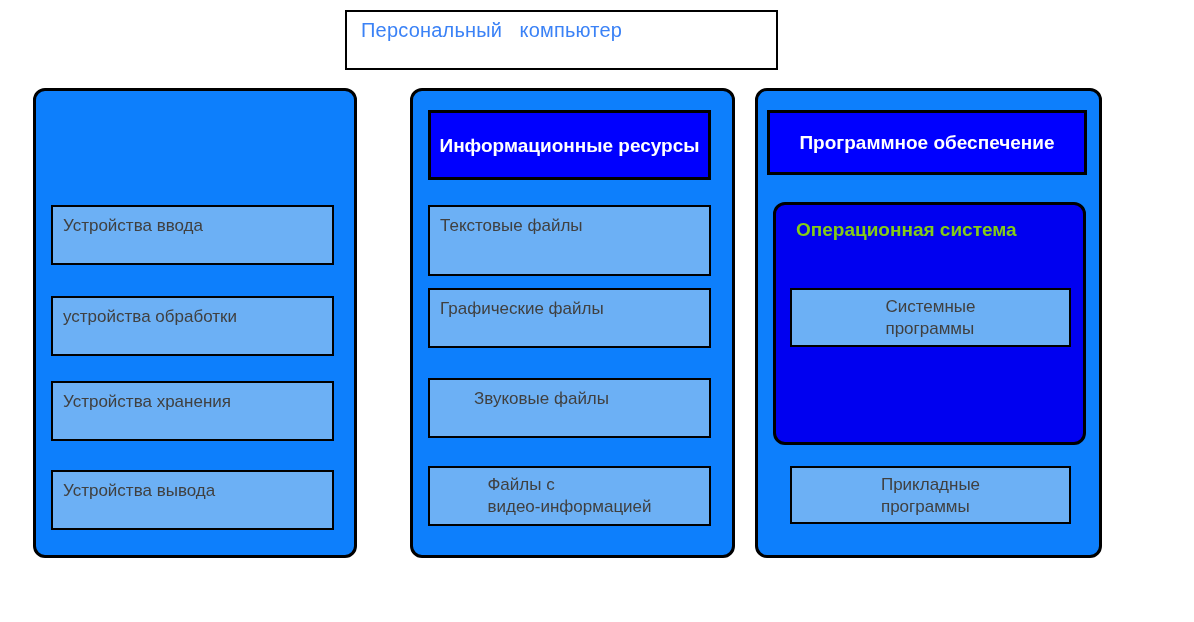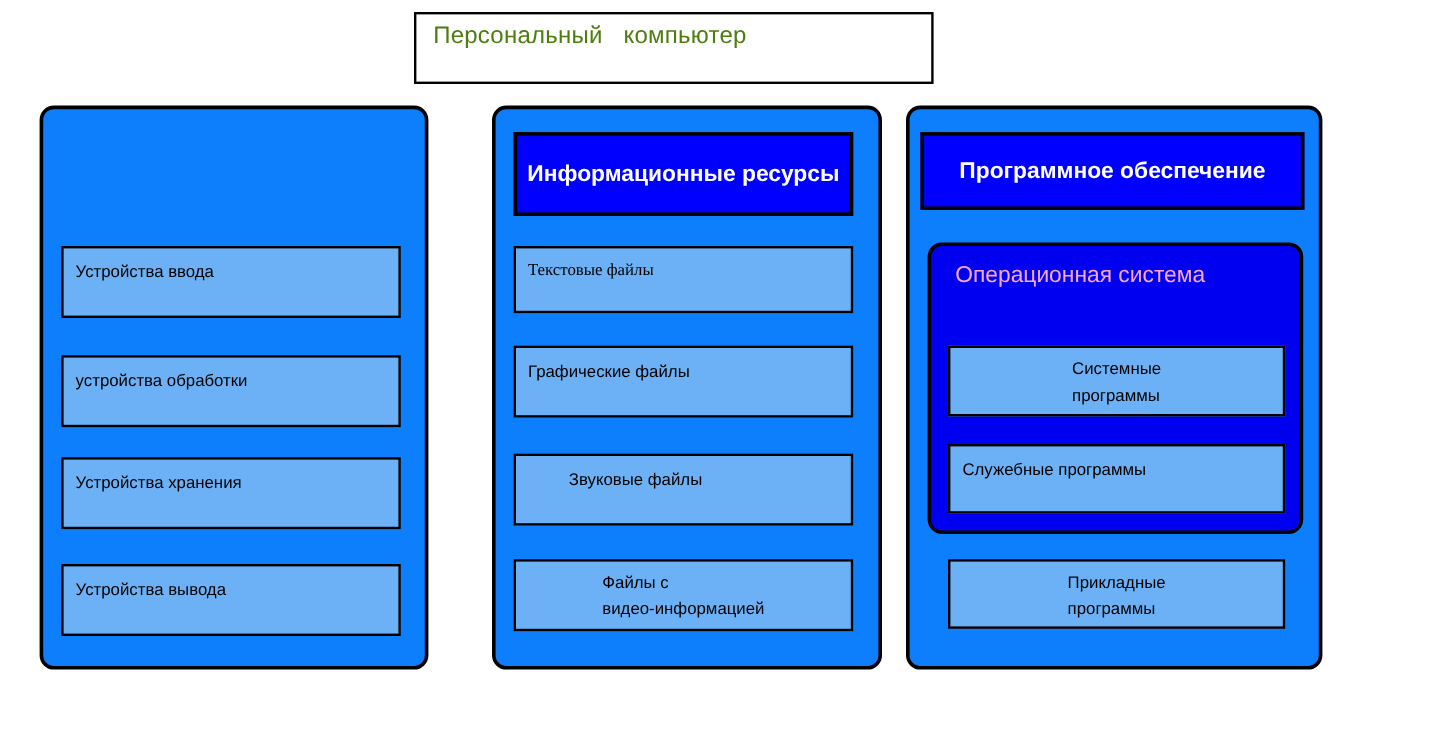--- a/index.html
+++ b/index.html
@@ -18,21 +18,21 @@
     left:345px;top:10px;
     width:433px;height:60px;
     border:2px solid #000000;
     background:#ffffff;
     box-sizing:border-box;
   }
   .title-text{
     position:absolute;
     left:14px;top:7px;
     font-size:20px;
-    color:#4d7c0f;
+    color:#3b82f6;
     white-space:pre;
     letter-spacing:0.2px;
   }
 
   
   .panel{
     position:absolute;
     background:#0d7ffc;
     border:3px solid #000000;
     border-radius:12px;
@@ -63,22 +63,22 @@
     text-align:left;
     padding-left:22px;
   }
 
   
   .item-box{
     position:absolute;
     background:#6cb0f5;
     border:2px solid #000000;
     box-sizing:border-box;
-    color:#000000;
-    font-size:14px;
+    color:#404040;
+    font-size:17px;
     line-height:22px;
     display:flex;
     align-items:flex-start;
     padding-top:8px;
     padding-left:10px;
     white-space:pre-line;
   }
   .item-box.centered{
     justify-content:center;
     padding-left:0;
@@ -89,22 +89,22 @@
   .os-group{
     position:absolute;
     background:#0000f0;
     border:3px solid #000000;
     border-radius:12px;
     box-sizing:border-box;
   }
   .os-title{
     position:absolute;
     left:20px;top:14px;
-    color:#f9a8d4;
-    font-weight:normal;
+    color:#84cc16;
+    font-weight:bold;
     font-size:19px;
     white-space:nowrap;
   }
 </style>
 </head>
 <body>
 
 <div class="canvas">
 
   <div class="title-box">
@@ -120,39 +120,38 @@
 
   <div class="item-box" style="left:51px;top:296px;width:283px;height:60px;">устройства обработки</div>
 
   <div class="item-box" style="left:51px;top:470px;width:283px;height:60px;">Устройства вывода</div>
 
   <div class="panel" id="panel-info"></div>
 
   <div class="header-box" style="left:428px;top:110px;width:283px;height:70px;">Информационные
 ресурсы</div>
 
-  <div class="item-box" style="left:428px;top:205px;width:283px;height:56px;font-family:Liberation Serif, serif;">Текстовые файлы</div>
+  <div class="item-box" style="left:428px;top:205px;width:283px;height:71px;">Текстовые файлы</div>
 
   <div class="item-box" style="left:428px;top:288px;width:283px;height:60px;">Графические файлы</div>
 
   <div class="item-box" style="left:428px;top:378px;width:283px;height:60px;padding-left:44px;">Звуковые файлы</div>
 
   <div class="item-box centered" style="left:428px;top:466px;width:283px;height:60px;padding-top:6px;">Файлы с
 видео-информацией</div>
 
   <div class="panel" id="panel-software"></div>
 
   <div class="header-box" style="left:767px;top:110px;width:320px;height:65px;">Программное
 обеспечение</div>
 
   <div class="os-group" style="left:773px;top:202px;width:313px;height:243px;">
     <span class="os-title">Операционная система</span>
   </div>
 
   <div class="item-box centered" style="left:790px;top:288px;width:281px;height:59px;padding-top:6px;">Системные
 программы</div>
 
-  <div class="item-box" style="left:790px;top:370px;width:281px;height:58px;">Служебные программы</div>
 
   <div class="item-box centered" style="left:790px;top:466px;width:281px;height:58px;padding-top:6px;">Прикладные
 программы</div>
 
 </div>
 
 </body></html>

